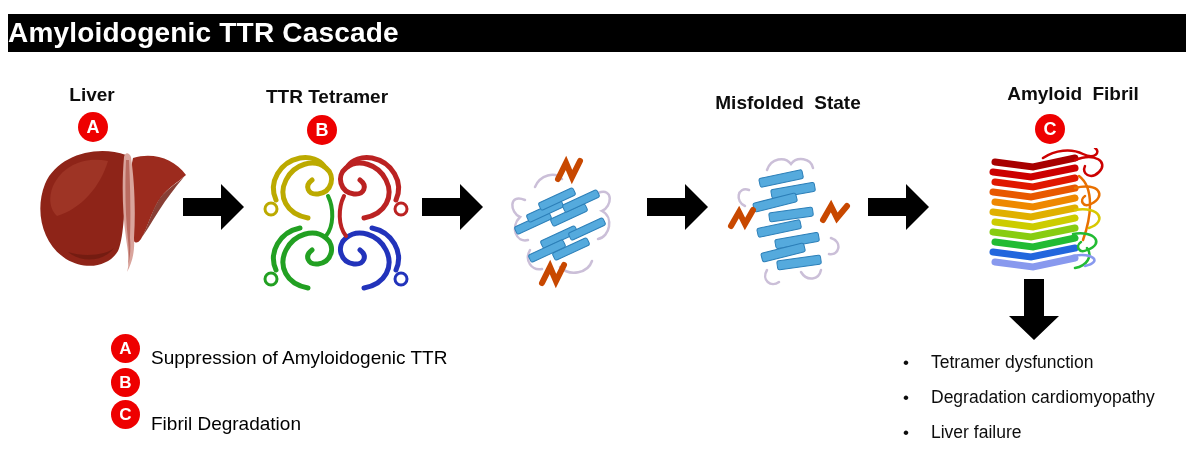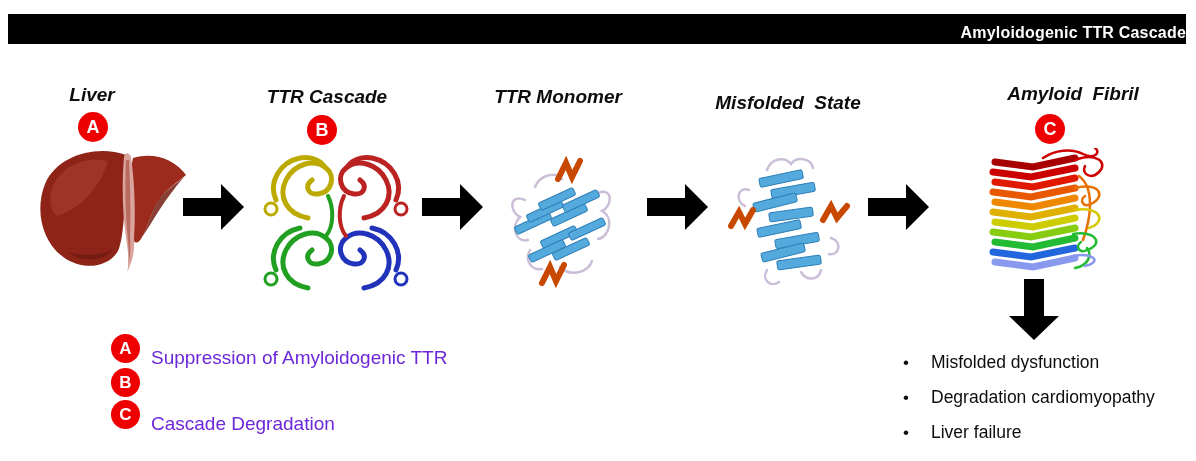--- a/index.html
+++ b/index.html
@@ -4,64 +4,63 @@
 <style>
   * { margin:0; padding:0; box-sizing:border-box; }
   html,body { background:#ffffff; }
   #canvas {
     position:relative; width:1196px; height:461px;
     background:#ffffff; overflow:hidden;
     font-family:"Liberation Sans","DejaVu Sans",sans-serif;
     color:#111;
   }
   .title-bar {
-    position:absolute; left:8px; top:14px; width:1178px; height:30px;
+    position:absolute; left:8px; top:14px; width:1178px; height:38px;
     background:#000000; color:#ffffff;
-    font-size:16px; font-weight:bold; text-align:right; line-height:38px;
+    font-size:28px; font-weight:bold; text-align:left; line-height:38px;
     letter-spacing:0.2px;
   }
   .stage-label {
     position:absolute; font-size:19px; font-weight:bold; text-align:center;
-    white-space:nowrap; color:#0d0d0d;font-style:italic;
+    white-space:nowrap; color:#0d0d0d;
   }
   .wide-space { word-spacing:5px; }
   .badge {
     position:absolute; width:30px; height:30px; border-radius:50%;
     background:#ee0000; color:#ffffff; font-weight:bold; font-size:18px;
     text-align:center; line-height:30px;
   }
   .stage-art { position:absolute; }
   .flow-arrow { position:absolute; }
   .legend-row {
     position:absolute; display:flex; align-items:center; height:30px;
   }
   .legend-badge {
     width:29px; height:29px; border-radius:50%; background:#ee0000;
     color:#ffffff; font-weight:bold; font-size:17px; text-align:center;
     line-height:29px; flex:0 0 29px;
   }
-  .legend-text { margin-left:11px; font-size:19px; color:#6d28d9; white-space:nowrap;margin-top:20px; }
+  .legend-text { margin-left:11px; font-size:19px; color:#000000; white-space:nowrap;margin-top:20px; }
   .outcome-row {
     position:absolute; display:flex; align-items:baseline; height:20px;
   }
   .outcome-bullet { font-size:17px; width:28px; color:#0d0d0d; }
   .outcome-text { font-size:17.5px; color:#0d0d0d; white-space:nowrap; }
 </style>
 </head>
 <body>
 
 <div id="canvas">
 
   <div class="title-bar">
     <span>Amyloidogenic TTR Cascade</span>
   </div>
 
   <div class="stage-label" style="left:32px; top:84px; width:120px;">Liver</div>
-  <div class="stage-label" style="left:247px; top:86px; width:160px;">TTR Cascade</div>
-  <div class="stage-label" style="left:478px; top:86px; width:160px;">TTR Monomer</div>
+  <div class="stage-label" style="left:247px; top:86px; width:160px;">TTR Tetramer</div>
   <div class="stage-label wide-space" style="left:708px; top:92px; width:160px;">Misfolded State</div>
   <div class="stage-label wide-space" style="left:993px; top:83px; width:160px;">Amyloid Fibril</div>
 
   <div class="badge" style="left:78px; top:112px;">A</div>
   <div class="badge" style="left:307px; top:115px;">B</div>
   <div class="badge" style="left:1035px; top:114px;">C</div>
 
   <svg class="stage-art" style="left:38px; top:148px;" width="150" height="126" viewBox="0 0 150 126">
     <path d="M88,7 C60,-3 20,6 7,36 C-4,64 5,96 28,111 C50,124 72,117 80,103 C85,93 87,62 87,40 L87,13 Z" fill="#8E2418"></path>
     <path d="M70,13 C46,8 24,18 15,38 C10,50 12,62 19,68 C42,61 62,40 70,13 Z" fill="#A33A2A" opacity="0.75"></path>
@@ -198,26 +197,26 @@
 
   <div class="legend-row" style="left:111px; top:333px;">
     <div class="legend-badge">A</div>
     <div class="legend-text">Suppression of Amyloidogenic TTR</div>
   </div>
   <div class="legend-row" style="left:111px; top:367px;">
     <div class="legend-badge">B</div>
   </div>
   <div class="legend-row" style="left:111px; top:399px;">
     <div class="legend-badge">C</div>
-    <div class="legend-text">Cascade Degradation</div>
+    <div class="legend-text">Fibril Degradation</div>
   </div>
 
   <div class="outcome-row" style="left:903px; top:352px;">
     <span class="outcome-bullet">•</span>
-    <span class="outcome-text">Misfolded dysfunction</span>
+    <span class="outcome-text">Tetramer dysfunction</span>
   </div>
   <div class="outcome-row" style="left:903px; top:387px;">
     <span class="outcome-bullet">•</span>
     <span class="outcome-text">Degradation cardiomyopathy</span>
   </div>
   <div class="outcome-row" style="left:903px; top:422px;">
     <span class="outcome-bullet">•</span>
     <span class="outcome-text">Liver failure</span>
   </div>
 

